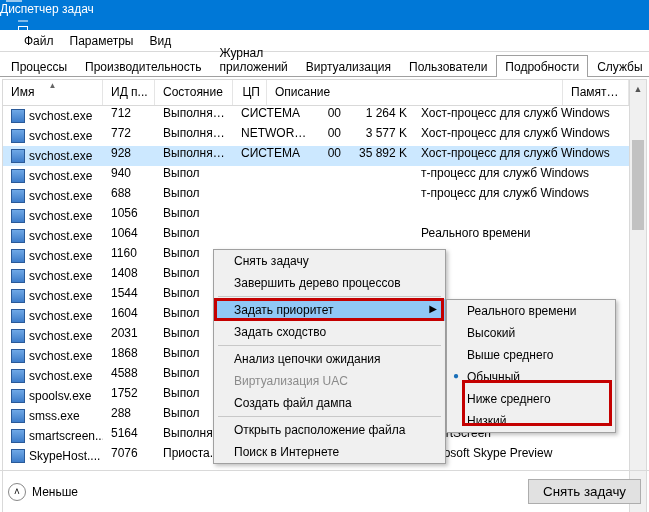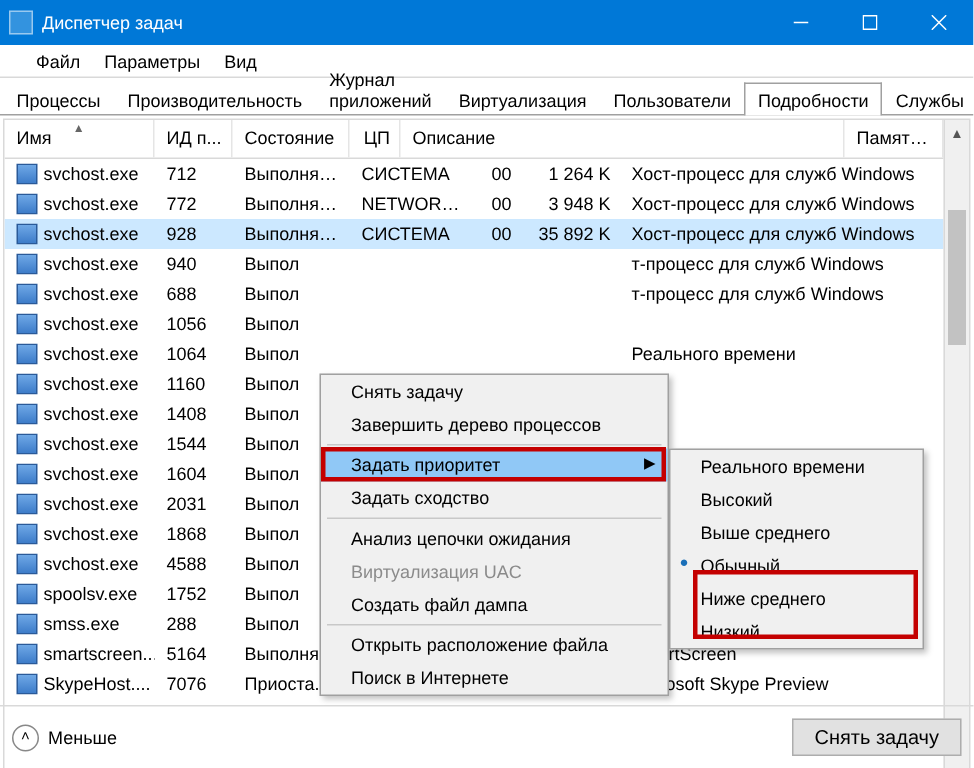--- a/index.html
+++ b/index.html
@@ -1,32 +1,32 @@
 <!DOCTYPE html>
 <html><head>
 <meta charset="utf-8">
 <style>
   * { box-sizing: border-box; font-family: "Segoe UI", Tahoma, sans-serif; }
   html, body { margin:0; padding:0; width:649px; height:512px; overflow:hidden; background:#fff; }
-  .titlebar { height:30px; background:#0078d7; color:#fff; display:flex; align-items:center; font-size:12px; }
+  .titlebar { height:30px; background:#0078d7; color:#fff; display:flex; font-size:12px;flex-direction:column; }
   .titlebar .icon { width:16px; height:16px; margin:0 6px; display:inline-block; background:#fff3; border:1px solid #ffffff80; }
   .titlebar .title { flex:1; }
   .tb-btn { width:46px; height:30px; display:flex; align-items:center; justify-content:center; color:#fff; }
   .tb-btn svg { stroke:#fff; }
   .menubar { height:22px; display:flex; align-items:center; font-size:12px; padding:0 16px; border-bottom:1px solid #d9d9d9; }
   .menu-item { padding:2px 8px; }
   .tabs { display:flex; font-size:12px; border-bottom:1px solid #a0a0a0; padding:0 2px; height:25px; align-items:flex-end; }
   .tab { padding:4px 8px 3px 8px; border:1px solid transparent; border-bottom:none; position:relative; top:1px; }
   .tab.active { border-color:#a0a0a0; background:#fff; }
   .headers { display:flex; height:26px; font-size:12px; border-bottom:1px solid #d9d9d9; }
   .hd { padding:5px 6px 5px 8px; border-right:1px solid #e5e5e5; overflow:hidden; white-space:nowrap; text-overflow:ellipsis; position:relative; }
   .hd.num { text-align:right; }
   .hd-caret { position:absolute; left:50%; top:1px; transform:translateX(-50%); font-size:8px; color:#666; }
   .rows { position:relative; }
-  .row { display:flex; height:20px; font-size:12px; align-items:center; }
+  .row { display:flex; height:20px; font-size:12px; }
   .row.sel { background:#cce8ff; }
   .cell { padding:0 6px 0 8px; overflow:hidden; white-space:nowrap; text-overflow:ellipsis; }
   .cell.num { text-align:right; }
   .c-name { width:100px; display:flex; align-items:center; gap:4px; }
   .c-pid { width:52px; }
   .c-state{ width:78px; }
   .c-user { width:80px; }
   .c-cpu { width:34px; text-align:right; }
   .c-mem { width:66px; text-align:right; }
   .c-desc{ flex:1; }
@@ -117,21 +117,21 @@
         </div>
         <div class="row">
           <div class="cell c-name">
             <span class="proc-ico"></span>
             <span>svchost.exe</span>
           </div>
           <div class="cell c-pid">772</div>
           <div class="cell c-state">Выполняет...</div>
           <div class="cell c-user">NETWORK...</div>
           <div class="cell c-cpu num">00</div>
-          <div class="cell c-mem num">3 948 K</div>
+          <div class="cell c-mem num">3 577 K</div>
           <div class="cell c-desc">Хост-процесс для служб Windows</div>
         </div>
         <div class="row sel">
           <div class="cell c-name">
             <span class="proc-ico"></span>
             <span>svchost.exe</span>
           </div>
           <div class="cell c-pid">928</div>
           <div class="cell c-state">Выполняет...</div>
           <div class="cell c-user">СИСТЕМА</div>

